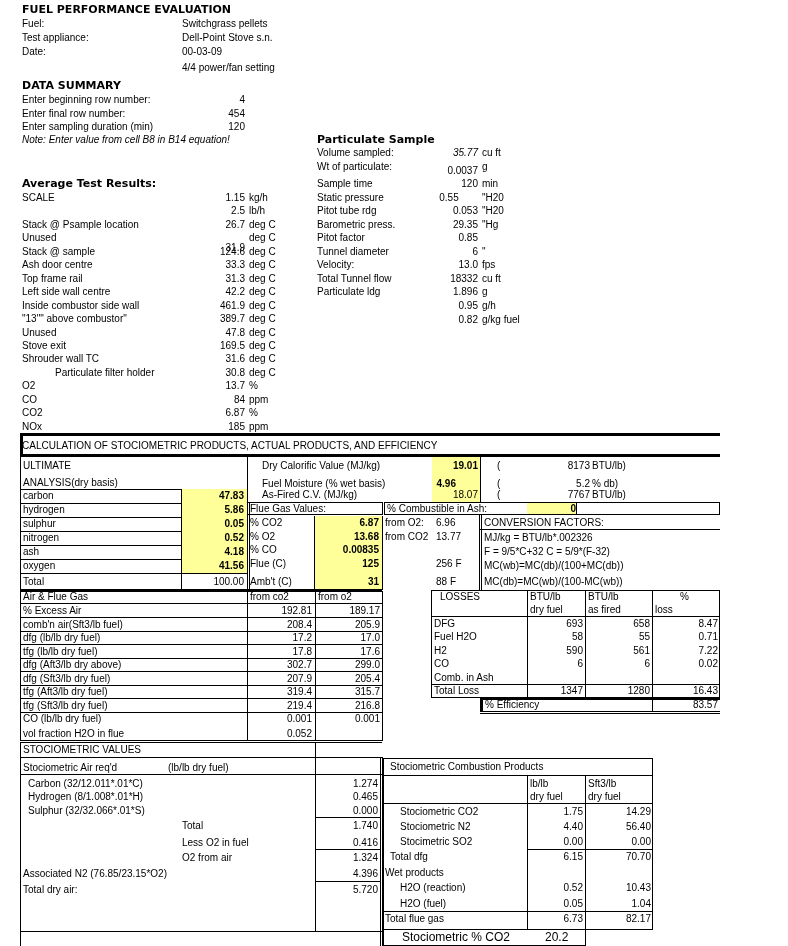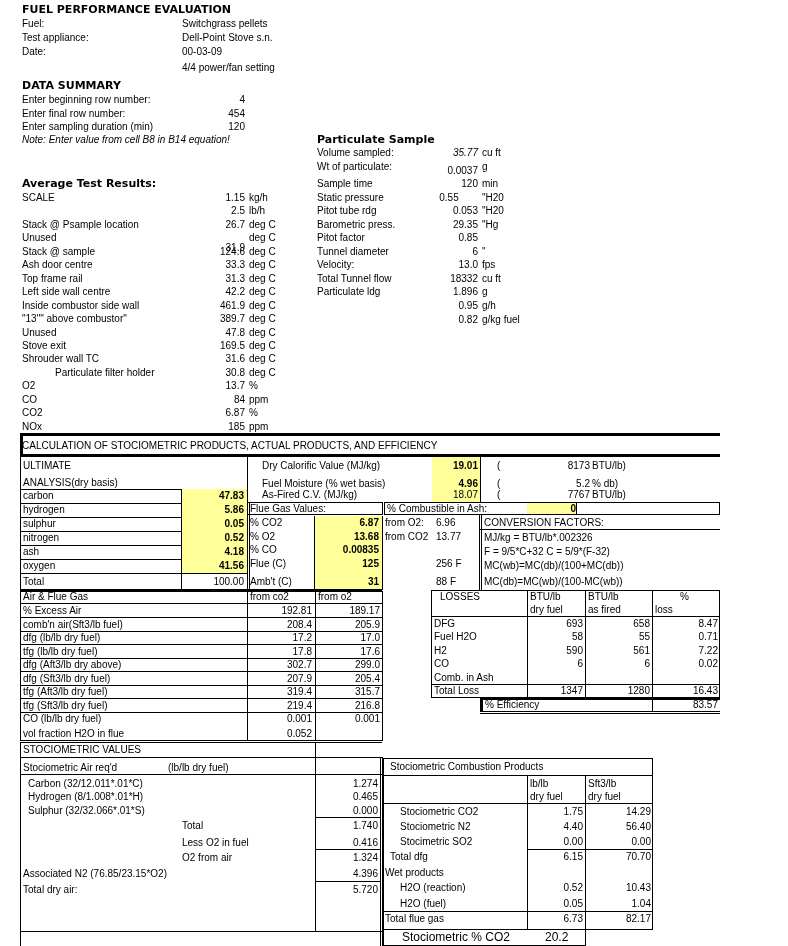--- a/index.html
+++ b/index.html
@@ -176,21 +176,21 @@
 
 <div class="yel" style="position:absolute;left:432px;top:457px;width:48px;height:45px;"></div>
 <div class="vl" style="left:480px;top:457px;height:45px;"></div>
 <div id="calorific">
     <div class="abs" style="left:262px;top:459px;">Dry Calorific Value (MJ/kg)</div>
     <div class="abs r b" style="left:433px;width:45px;top:459px;">19.01</div>
     <div class="abs" style="left:497px;top:459px;">(</div>
     <div class="abs r" style="left:540px;width:50px;top:459px;">8173</div>
     <div class="abs" style="left:592px;top:459px;">BTU/lb)</div>
     <div class="abs" style="left:262px;top:477px;">Fuel Moisture (% wet basis)</div>
-    <div class="abs r b" style="left:433px;width:45px;top:477px;">4.96</div>
+    <div class="abs r b" style="left:411px;width:45px;top:477px;">4.96</div>
     <div class="abs" style="left:497px;top:477px;">(</div>
     <div class="abs r" style="left:540px;width:50px;top:477px;">5.2</div>
     <div class="abs" style="left:592px;top:477px;">% db)</div>
     <div class="abs" style="left:262px;top:488px;">As-Fired C.V. (MJ/kg)</div>
     <div class="abs r" style="left:433px;width:45px;top:488px;">18.07</div>
     <div class="abs" style="left:497px;top:488px;">(</div>
     <div class="abs r" style="left:540px;width:50px;top:488px;">7767</div>
     <div class="abs" style="left:592px;top:488px;">BTU/lb)</div>
   </div>
 

